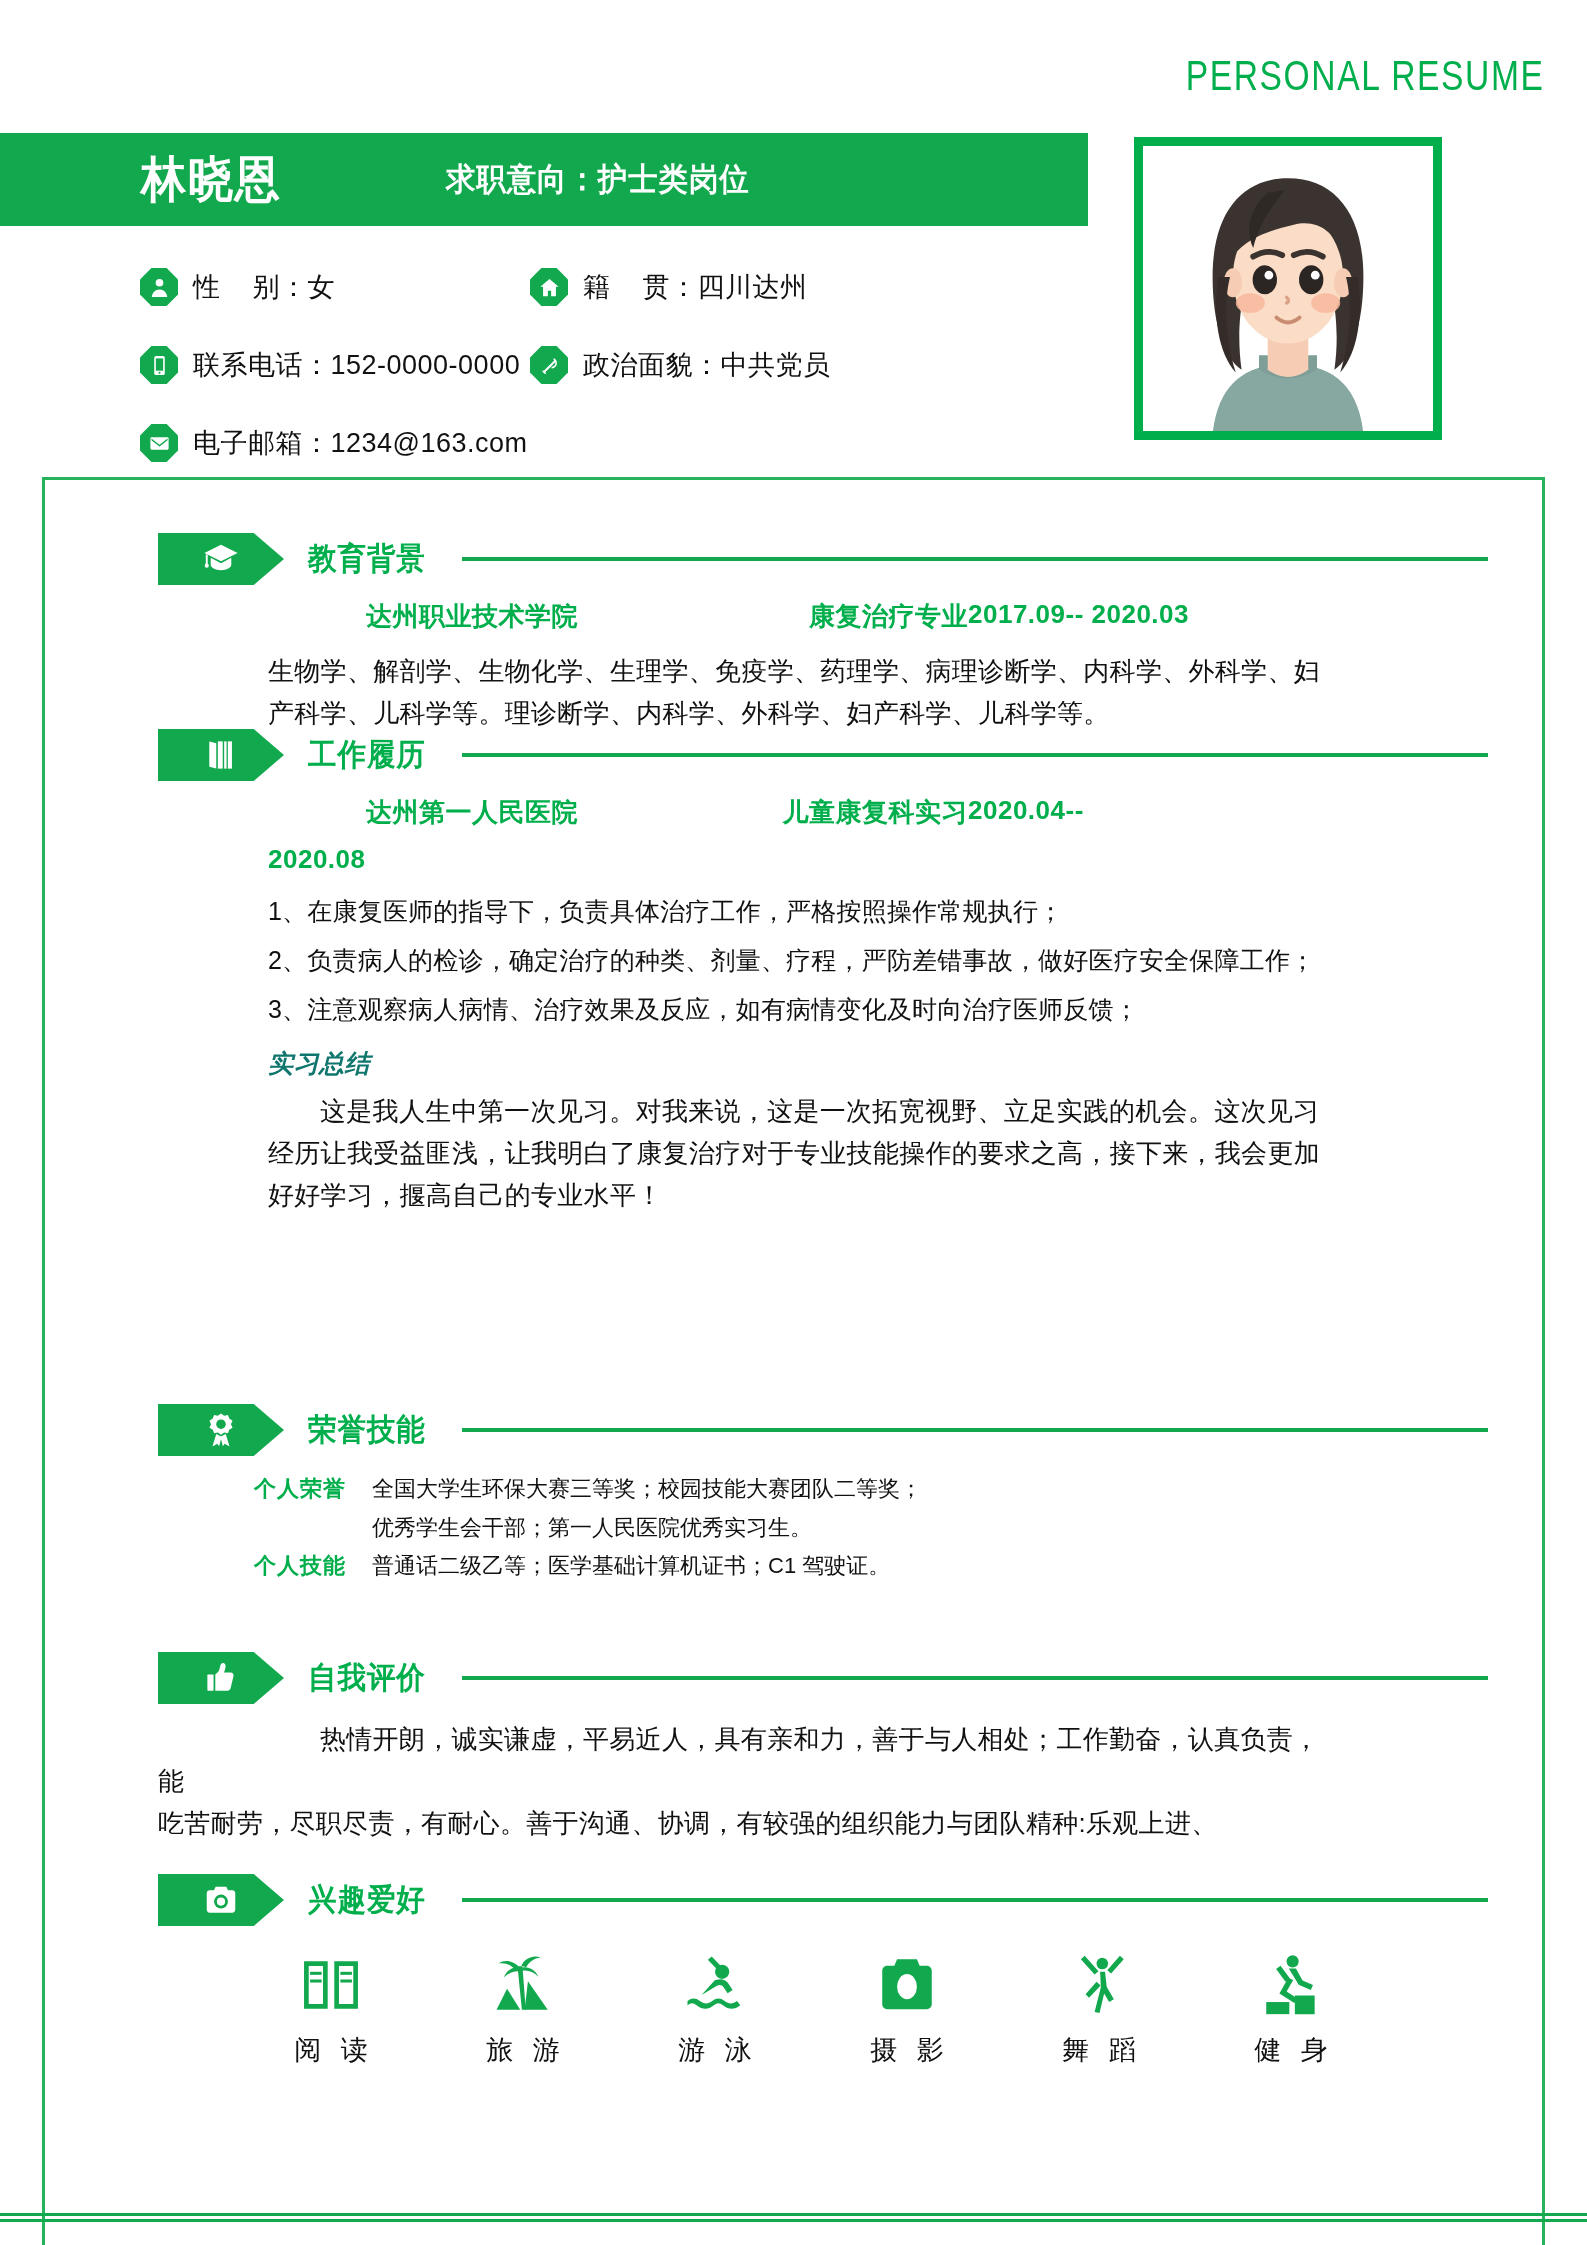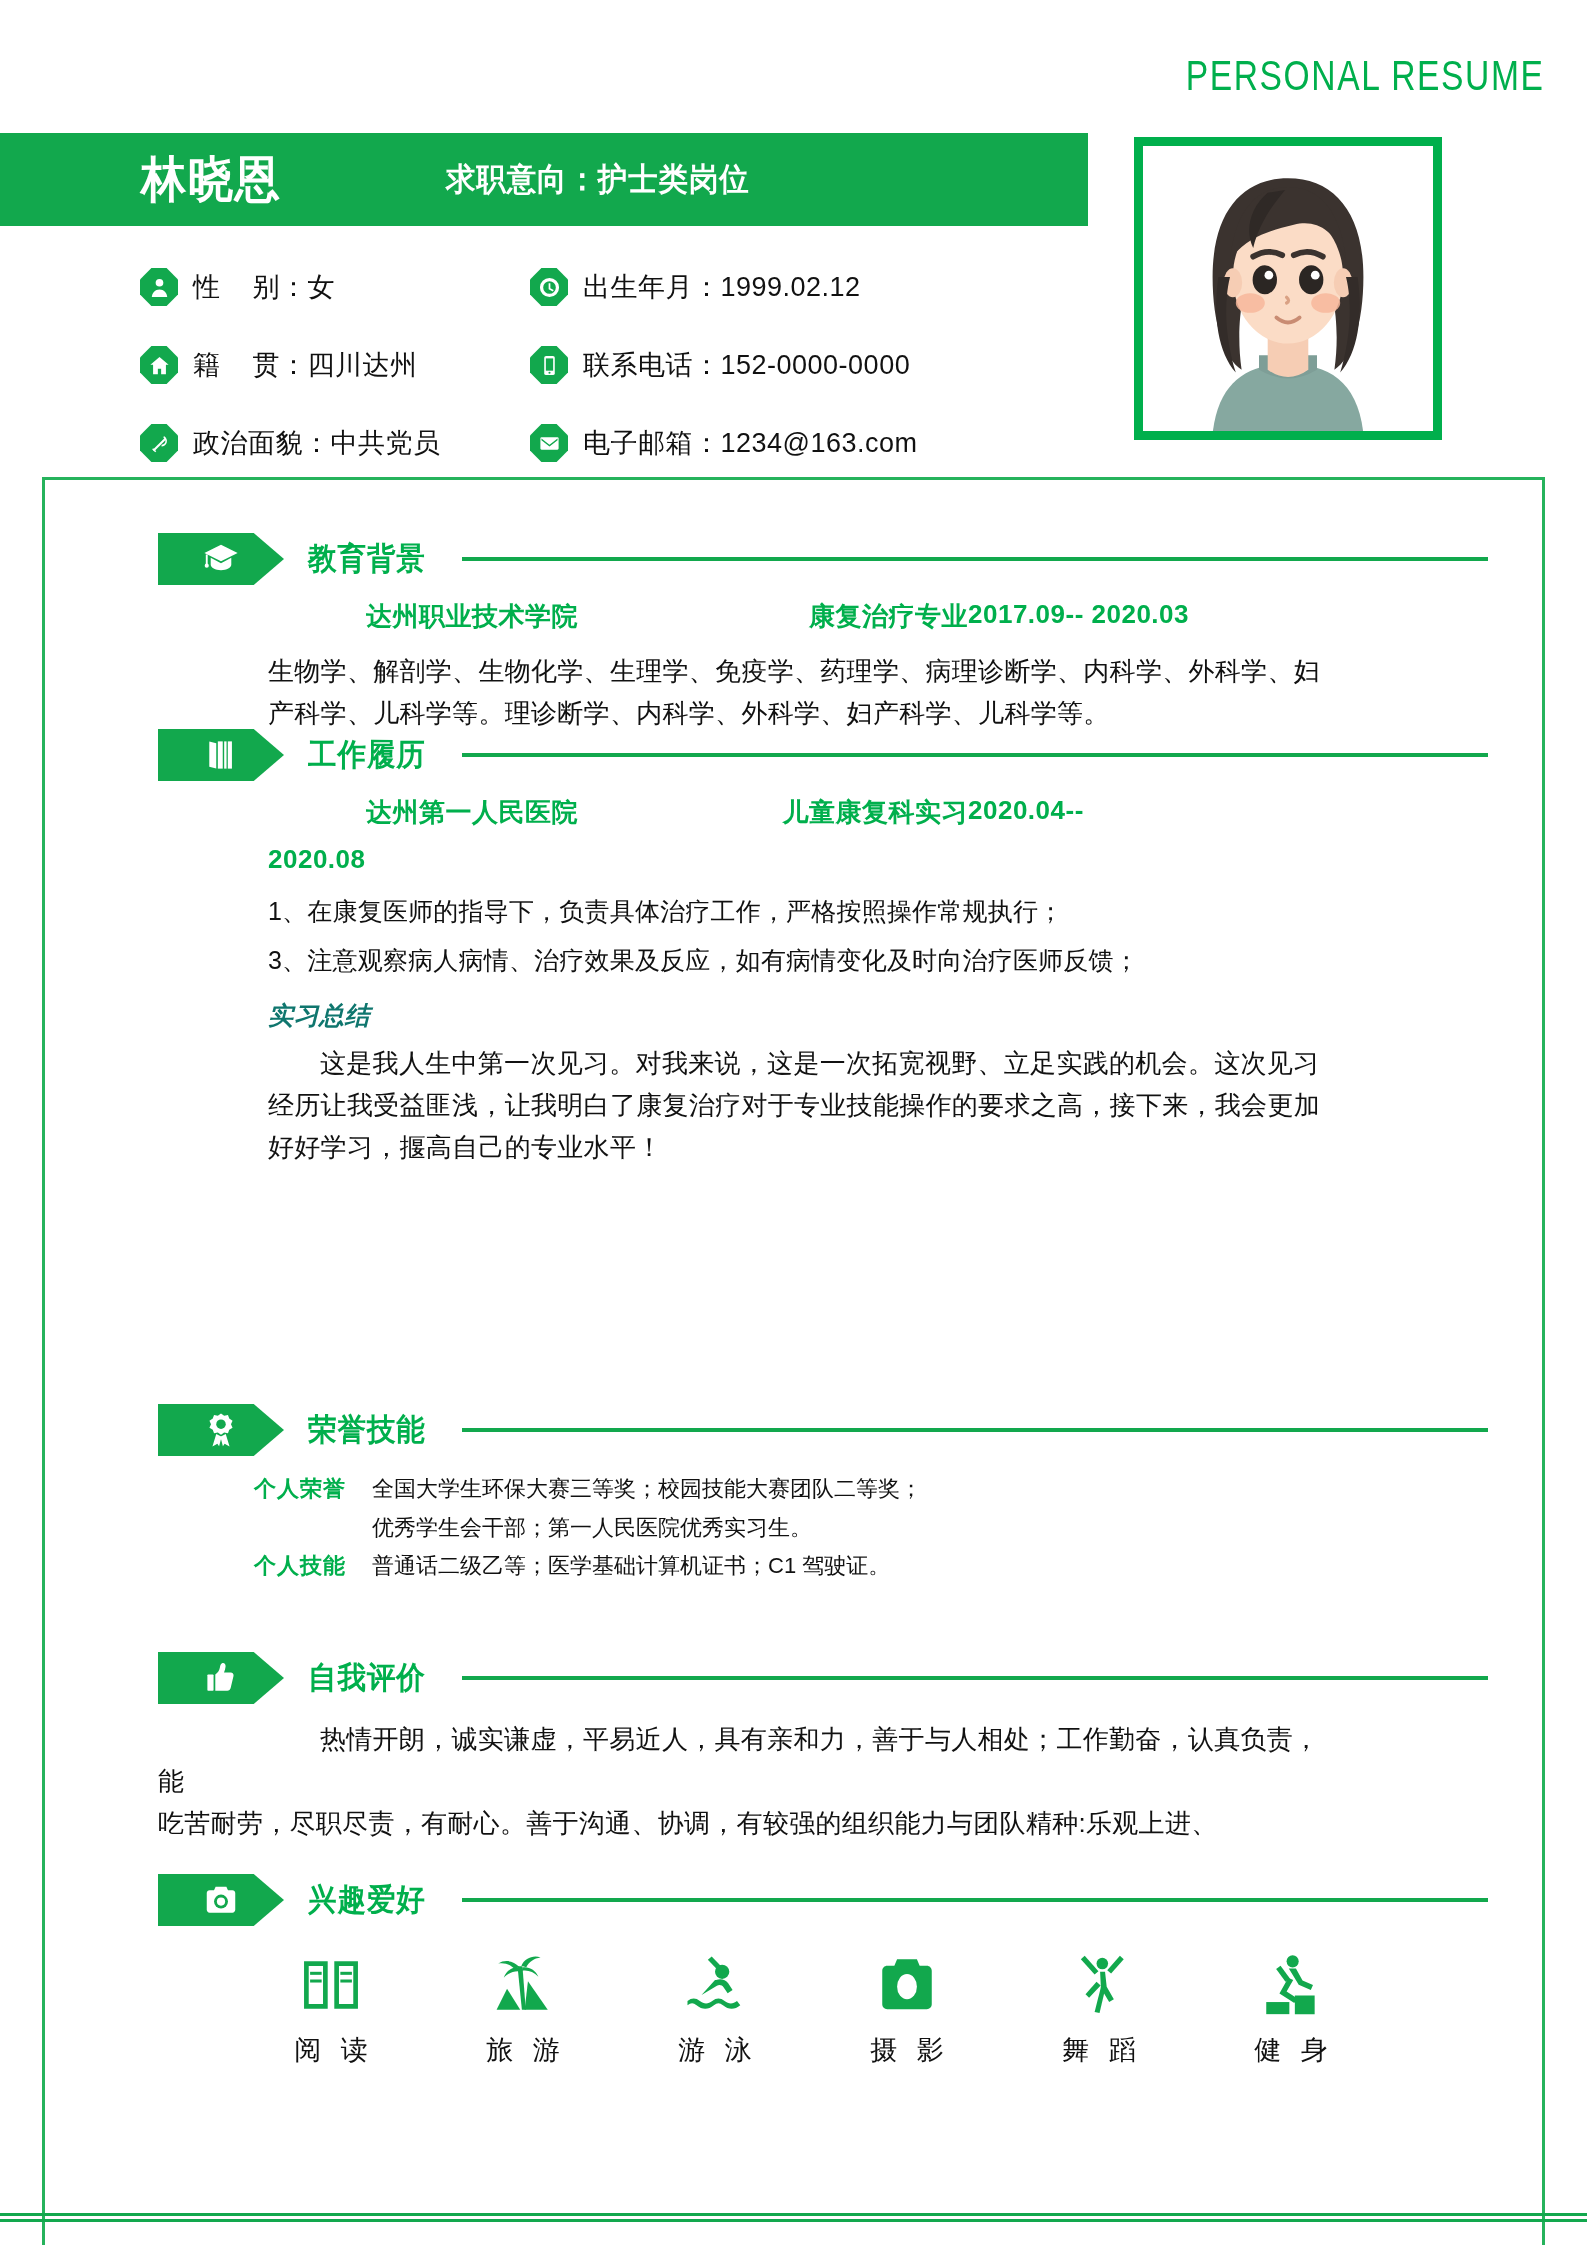--- a/index.html
+++ b/index.html
@@ -180,30 +180,20 @@
     <span class="oct">
       <svg viewBox="0 0 24 24">
           <circle cx="12" cy="7" r="4"></circle>
           <path d="M4 22c0-4.4 3.6-8 8-8s8 3.6 8 8z"></path>
         </svg>
     </span>
     <span class="c-label">性    别：</span>
     <span class="c-val">女</span>
   </div>
 
-  <div class="c-item">
-    <span class="oct">
-      <svg viewBox="0 0 24 24">
-          <path d="M12 2a10 10 0 1 0 0 20 10 10 0 0 0 0-20zm0 3.4a6.6 6.6 0 1 1 0 13.2 6.6 6.6 0 0 1 0-13.2z"></path>
-          <path d="M11.1 7.6h1.8v5.1l3.5 2-0.9 1.6-4.4-2.5z"></path>
-        </svg>
-    </span>
-    <span class="c-label">出生年月：</span>
-    <span class="c-val">1999.02.12</span>
-  </div>
 
   <div class="c-item">
     <span class="oct">
       <svg viewBox="0 0 24 24">
           <path d="M12 3 2.5 11.2h2.8V21h5v-5.6h3.4V21h5v-9.8h2.8z"></path>
         </svg>
     </span>
     <span class="c-label">籍    贯：</span>
     <span class="c-val">四川达州</span>
   </div>
@@ -288,20 +278,21 @@
       <div class="sec-body">
         <div class="row3">
           <span class="org">达州第一人民医院</span>
           <span class="maj">儿童康复科实习</span>
           <span class="date">2020.04--</span>
         </div>
         <div class="row3" style="margin-top:14px;">
           <span>2020.08</span>
         </div>
         <div class="bullet" style="margin-top:12px;">1、在康复医师的指导下，负责具体治疗工作，严格按照操作常规执行；</div>
+        <div class="bullet">2、负责病人的检诊，确定治疗的种类、剂量、疗程，严防差错事故，做好医疗安全保障工作；</div>
         <div class="bullet">3、注意观察病人病情、治疗效果及反应，如有病情变化及时向治疗医师反馈；</div>
         <div class="green-sub" style="margin-top:14px;">实习总结</div>
         <div class="para indent" style="margin-top:10px;">这是我人生中第一次见习。对我来说，这是一次拓宽视野、立足实践的机会。这次见习</div>
         <div class="para">经历让我受益匪浅，让我明白了康复治疗对于专业技能操作的要求之高，接下来，我会更加</div>
         <div class="para">好好学习，揠高自己的专业水平！</div>
       </div>
     </div>
 
     <div class="sec" style="top:924px;">
       <div class="sec-head">

